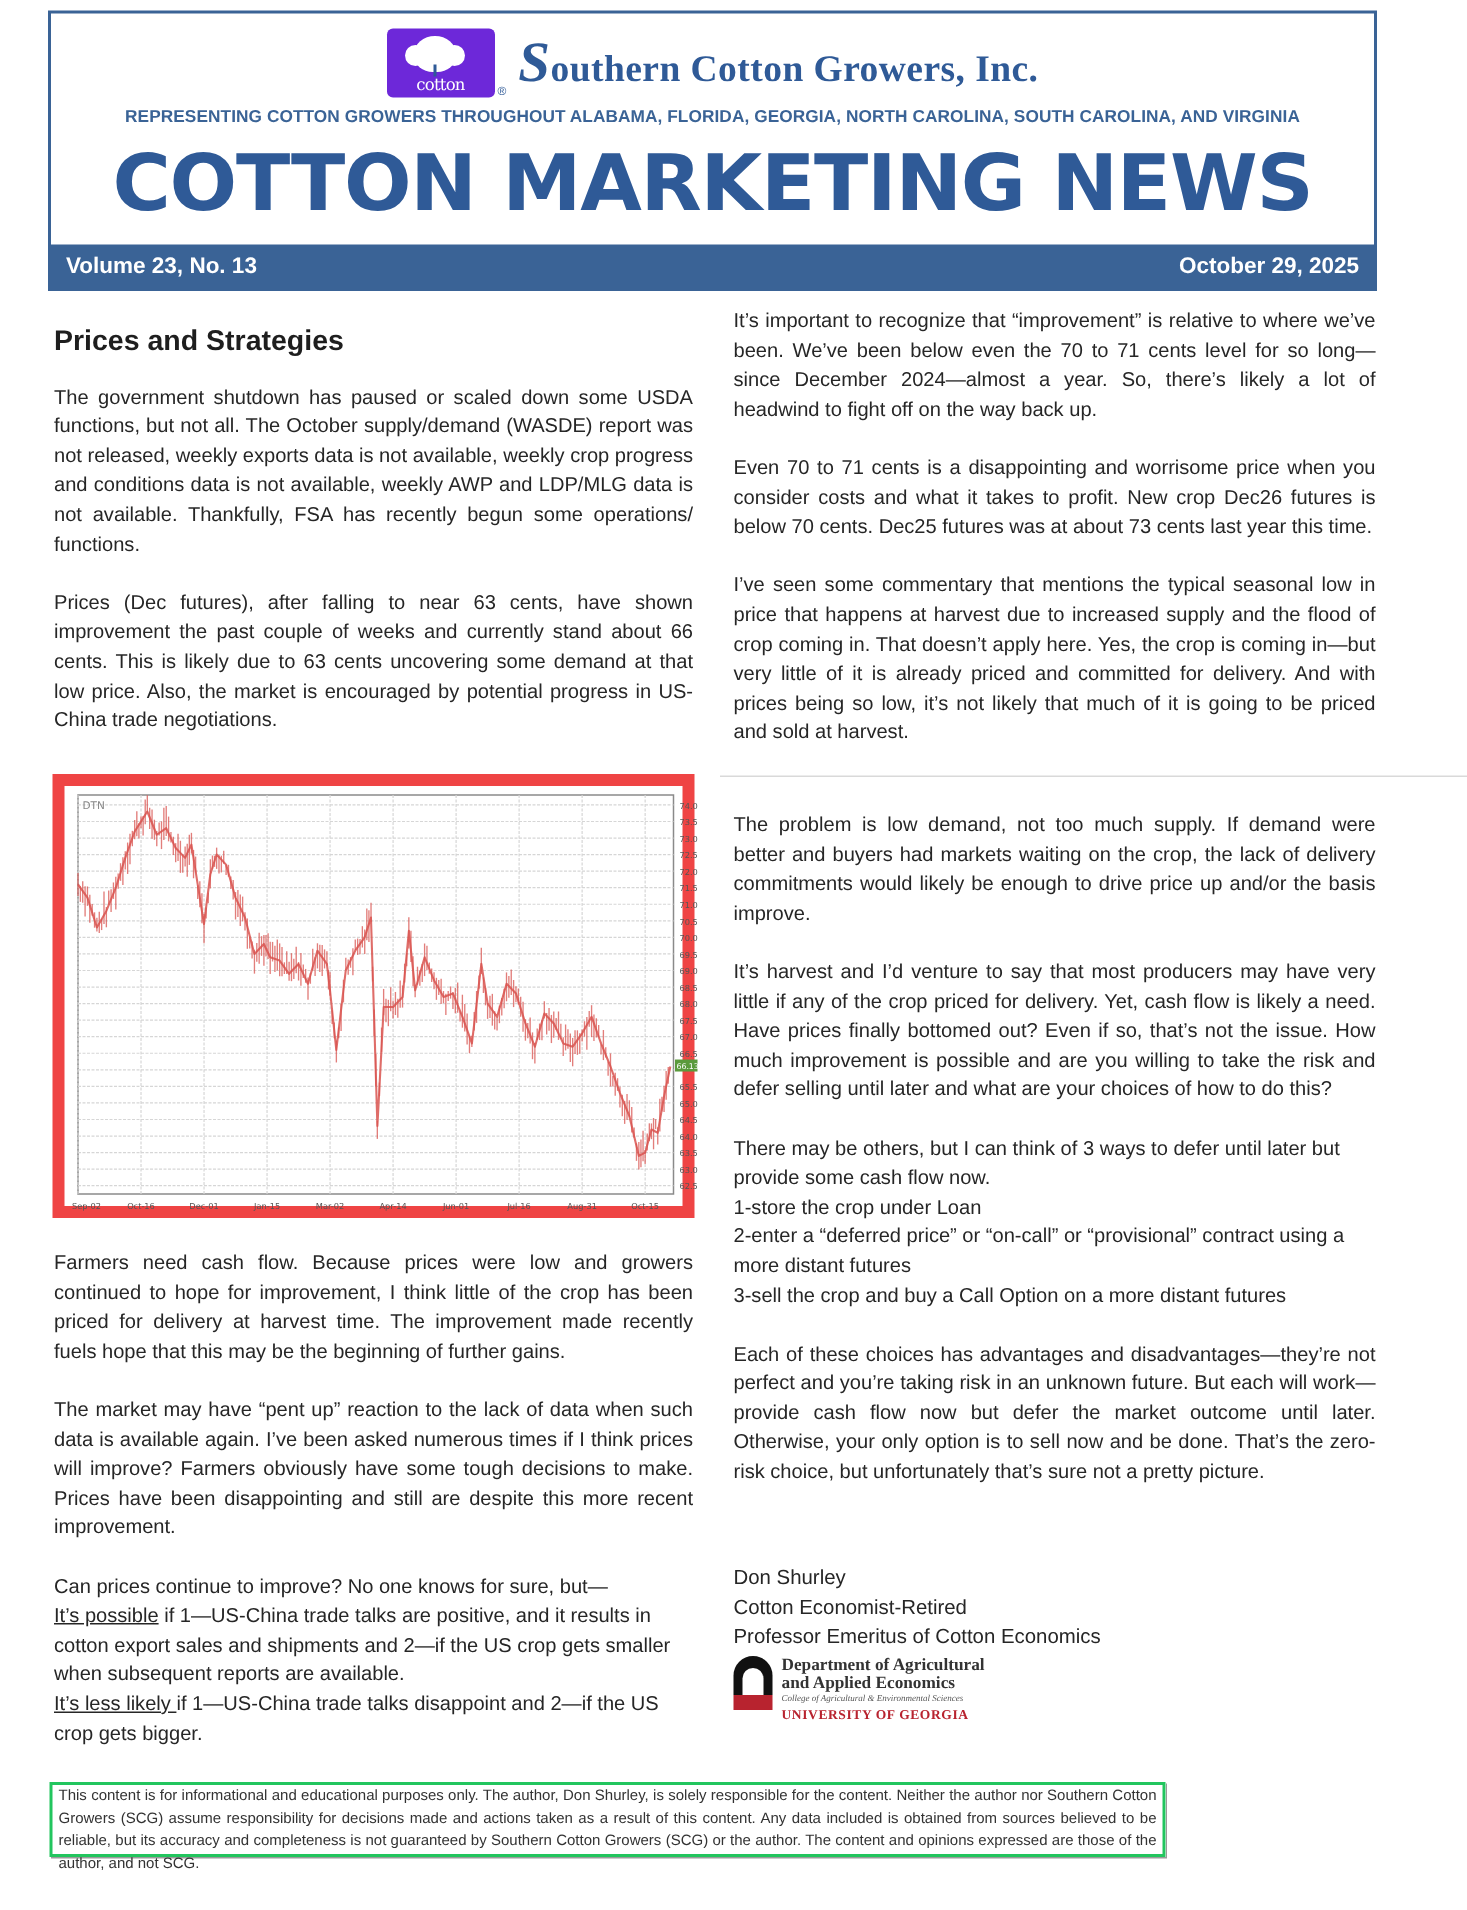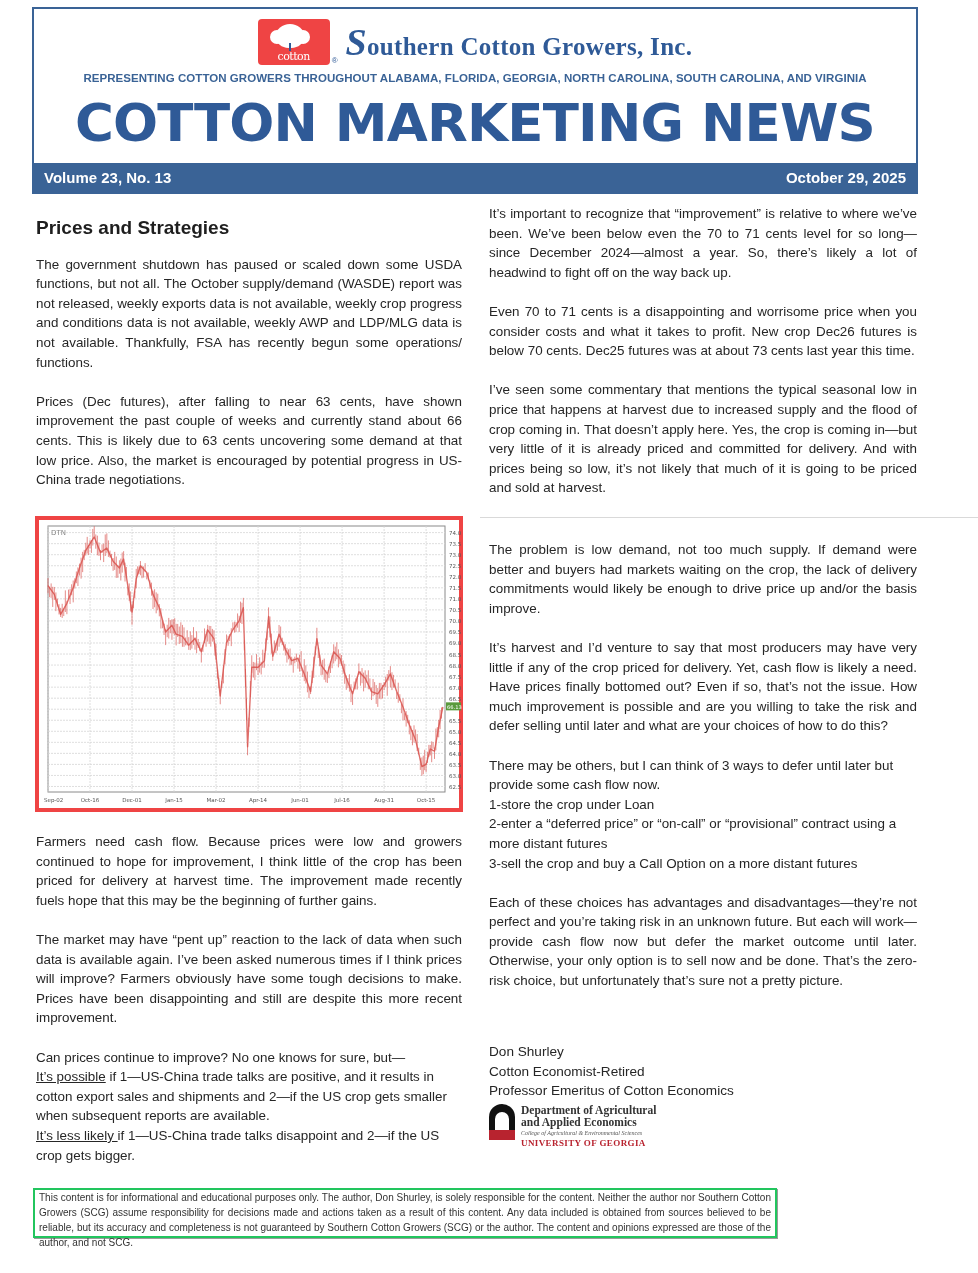--- a/index.html
+++ b/index.html
@@ -1,21 +1,21 @@
 <!DOCTYPE html>
 <html><head>
 <meta charset="utf-8">
 <style>
   * { box-sizing: border-box; margin: 0; padding: 0; }
   html, body { width: 978px; height: 1273px; background: #ffffff; }
   body { font-family: "Liberation Sans", "DejaVu Sans", sans-serif; color: #1e1e1e; position: relative; overflow: hidden; }
 
   .masthead { position: absolute; left: 32px; top: 7px; width: 886px; height: 187px; border: 2px solid #3a6396; background: #fff; }
   .brand-row { position: absolute; left: 0; right: 0; top: 8px; height: 50px; display: flex; justify-content: center; align-items: center; gap: 8px; }
-  .cotton-logo { width: 72px; height: 46px; background: #ef4444; border-radius: 4px; position: relative; }
+  .cotton-logo { width: 72px; height: 46px; background: #6d28d9; border-radius: 4px; position: relative; }
   .cotton-logo .boll { position: absolute; left: 18px; top: 5px; width: 28px; height: 24px; background: #fff; border-radius: 50% 50% 45% 45%; }
   .cotton-logo .boll::before, .cotton-logo .boll::after { content: ""; position: absolute; top: 6px; width: 14px; height: 14px; background: #fff; border-radius: 50%; }
   .cotton-logo .boll::before { left: -6px; } .cotton-logo .boll::after { right: -6px; }
   .cotton-logo .stem { position: absolute; left: 31px; top: 24px; width: 2px; height: 8px; background: #2f5a97; }
   .cotton-logo .word { position: absolute; left: 0; right: 0; bottom: 2px; text-align: center; color: #fff; font-family: "DejaVu Serif", serif; font-size: 11px; letter-spacing: -0.5px; }
   .reg { font-size: 8px; color: #2f5a97; align-self: flex-end; margin-left: -6px; margin-bottom: 2px; }
   .org-name { font-family: "Liberation Serif", "DejaVu Serif", serif; font-size: 25px; font-weight: bold; color: #2f5a97; letter-spacing: 0.3px; }
   .org-name .big-s { font-size: 38px; font-style: italic; line-height: 1; }
   .tagline { position: absolute; left: 0; right: 0; top: 63px; text-align: center; font-size: 11.5px; font-weight: bold; color: #3a6396; letter-spacing: 0.05px; }
   .title { position: absolute; left: 0; right: 0; top: 84px; text-align: center; font-family: "DejaVu Sans", sans-serif; font-weight: bold; font-size: 52px; color: #2f5a97; letter-spacing: -0.8px; transform: scaleX(1.02); }
@@ -23,21 +23,21 @@
 
   .col { position: absolute; font-size: 13.4px; line-height: 19.6px; color: #262626; text-align: justify; }
   .col p { margin-bottom: 19.6px; }
   .col-left { left: 36px; top: 218px; width: 426px; }
   .col-right { left: 489px; top: 204px; width: 428px; }
   .section-title { text-align: left; font-weight: bold; font-size: 19px; margin-bottom: 17px; color: #1e1e1e; }
   .u { text-decoration: underline; }
   .nojust { text-align: left; }
   .list-line { display: block; text-align: left; }
 
-  .chart-wrap { position: absolute; left: 35px; top: 516px; width: 428px; height: 296px; border: 4px solid #ef4444; background: #fff; }
+  .chart-wrap { position: absolute; left: 35px; top: 516px; width: 428px; height: 296px; border: 8px solid #ef4444; background: #fff; }
   .chart-wrap svg { position: absolute; left: 0; top: 0; }
 
   .hr-cut { position: absolute; left: 480px; top: 517px; width: 498px; height: 1px; background: #d9d9d9; }
 
   .sig-block { position: absolute; left: 489px; top: 1042px; width: 290px; }
   .signature { height: 28px; font-family: "DejaVu Serif", serif; font-style: italic; color: #4a68a8; font-size: 20px; letter-spacing: -1.5px; }
   .sig-line { font-size: 13.6px; line-height: 19.5px; color: #262626; }
   .uga { display: flex; align-items: flex-start; gap: 6px; margin-top: 3px; }
   .uga-arch { width: 26px; height: 36px; position: relative; }
   .uga-arch .top { position: absolute; left: 0; top: 0; width: 26px; height: 26px; background: #111; border-radius: 13px 13px 0 0; }

